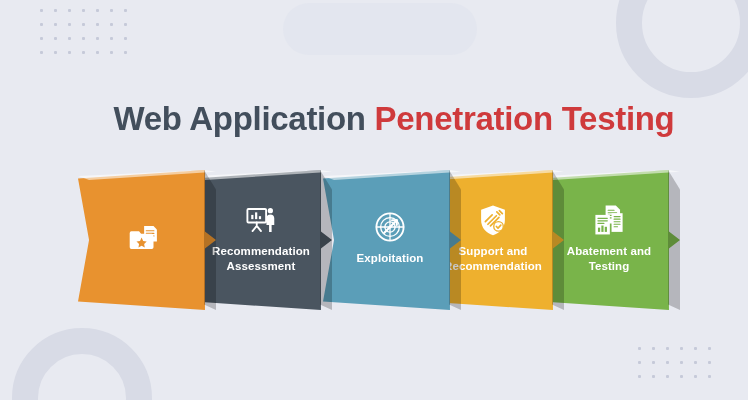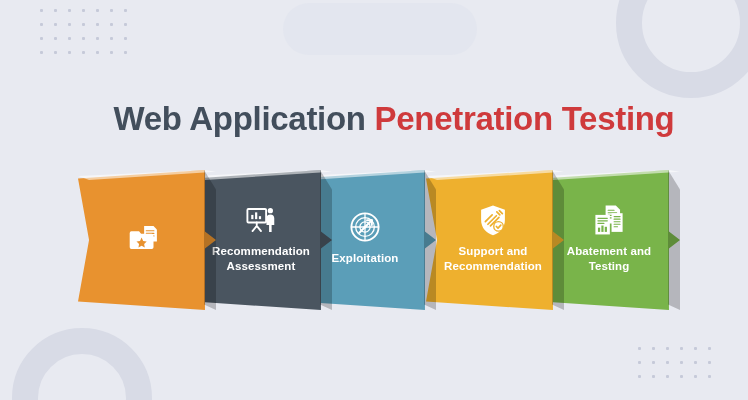--- a/index.html
+++ b/index.html
@@ -254,21 +254,21 @@
           <path d="M15 23v4m0 0l-5 6m5-6l5 6" stroke="#fff" stroke-width="2.2" stroke-linecap="round"></path>
           <circle cx="31" cy="9" r="3.1" fill="#fff"></circle>
           <path d="M31 13.5c3 0 4.6 1.8 4.6 4.4V26h-3.1v8h-3v-8h-3.1v-8.1c0-2.6 1.6-4.4 4.6-4.4z" fill="#fff"></path>
         </svg>
       </span>
       <span class="label">Recommendation
 Assessment</span>
     </div>
   </div>
 
-  <div class="step" id="step-2" style="left: 220px; z-index: 3;">
+  <div class="step" id="step-2" style="left: 245px; z-index: 3;">
     <div class="face" style="background: rgb(91, 158, 184);"></div>
     <div class="bevel-top"></div>
     <div class="side"></div>
     <div class="content">
       <span class="icon">
         <svg viewBox="0 0 40 40" fill="none" stroke="#fff" stroke-linecap="round">
           <circle cx="20" cy="20" r="16" stroke-width="2.2"></circle>
           <circle cx="20" cy="20" r="11" stroke-width="1.6"></circle>
           <circle cx="20" cy="20" r="6" stroke-width="1.6"></circle>
           <circle cx="20" cy="20" r="1.9" fill="#fff" stroke="none"></circle>

